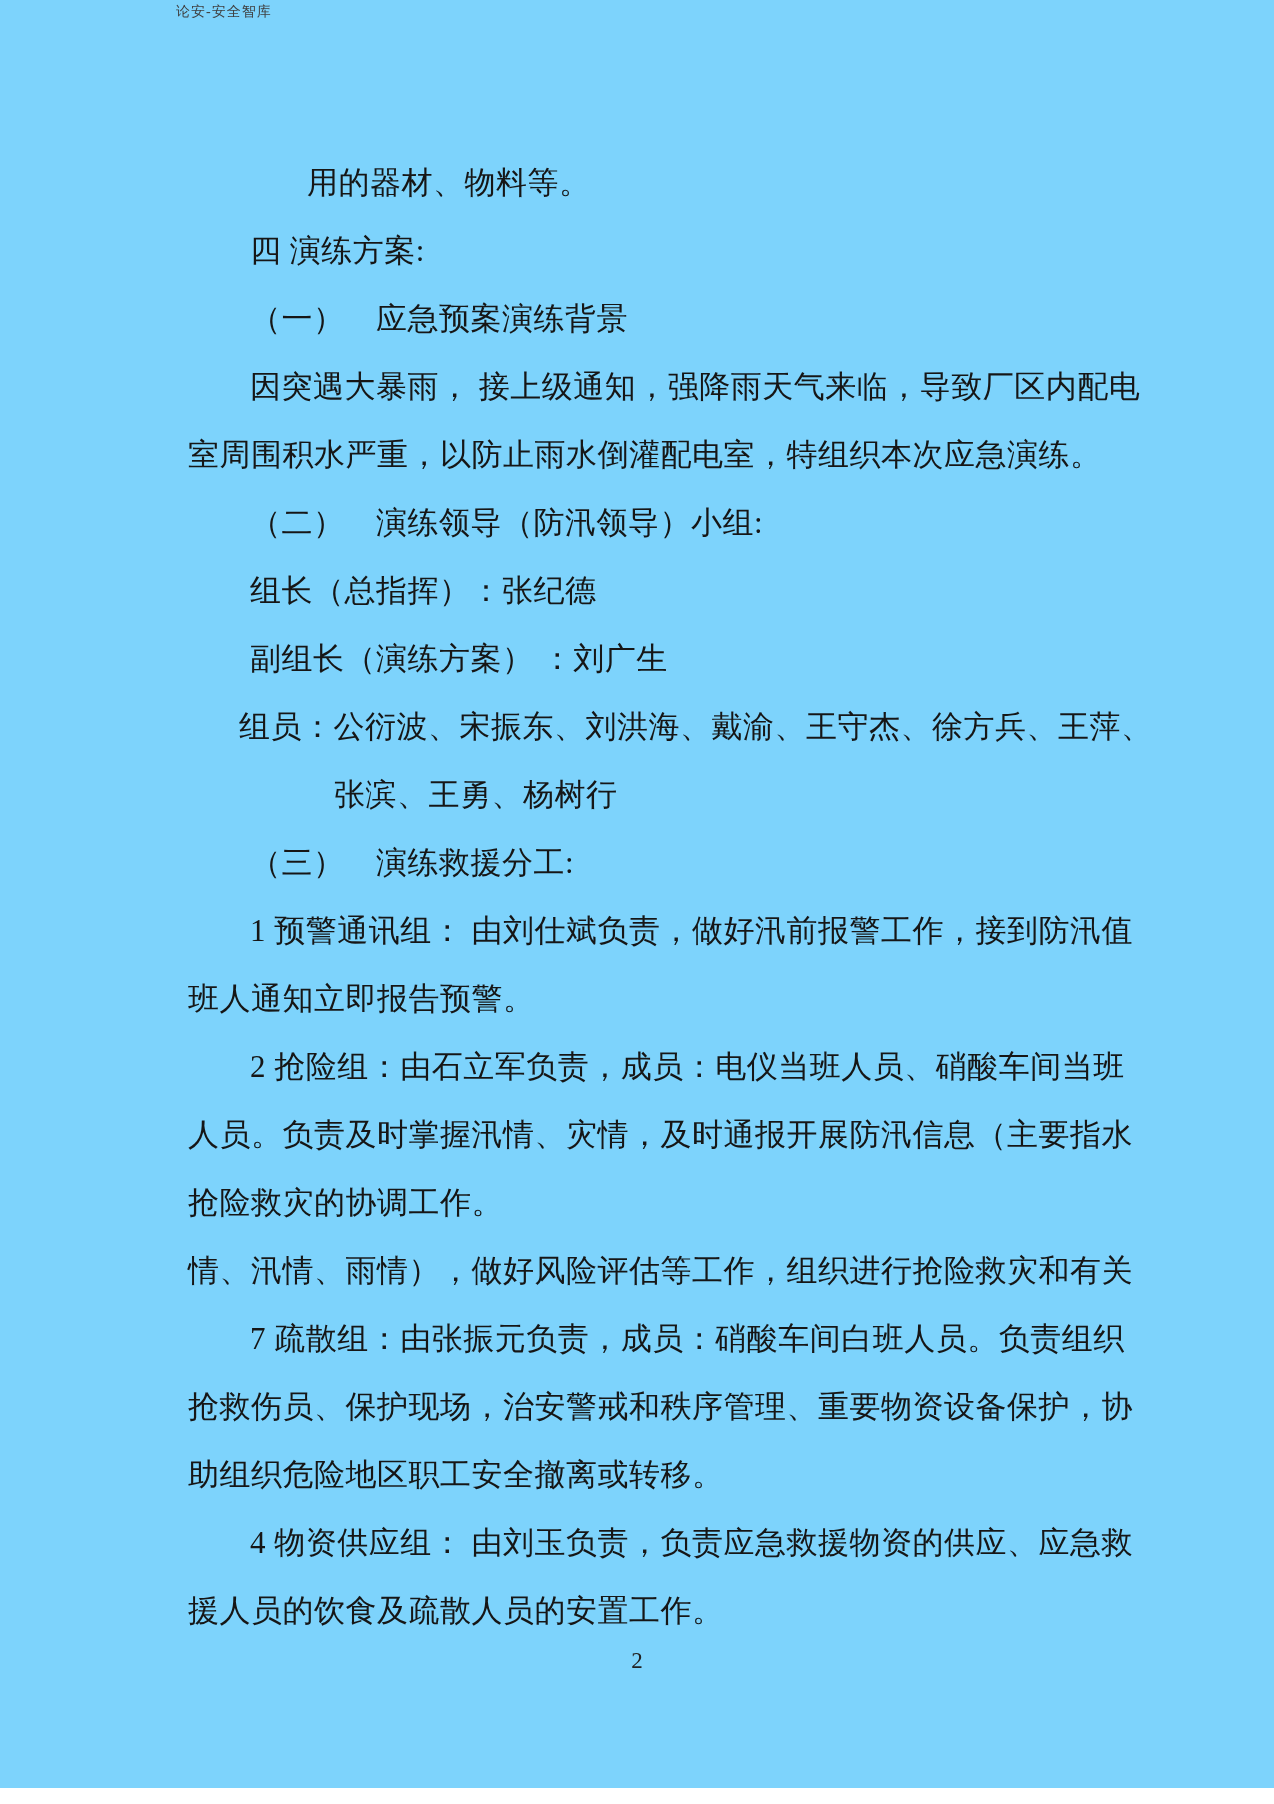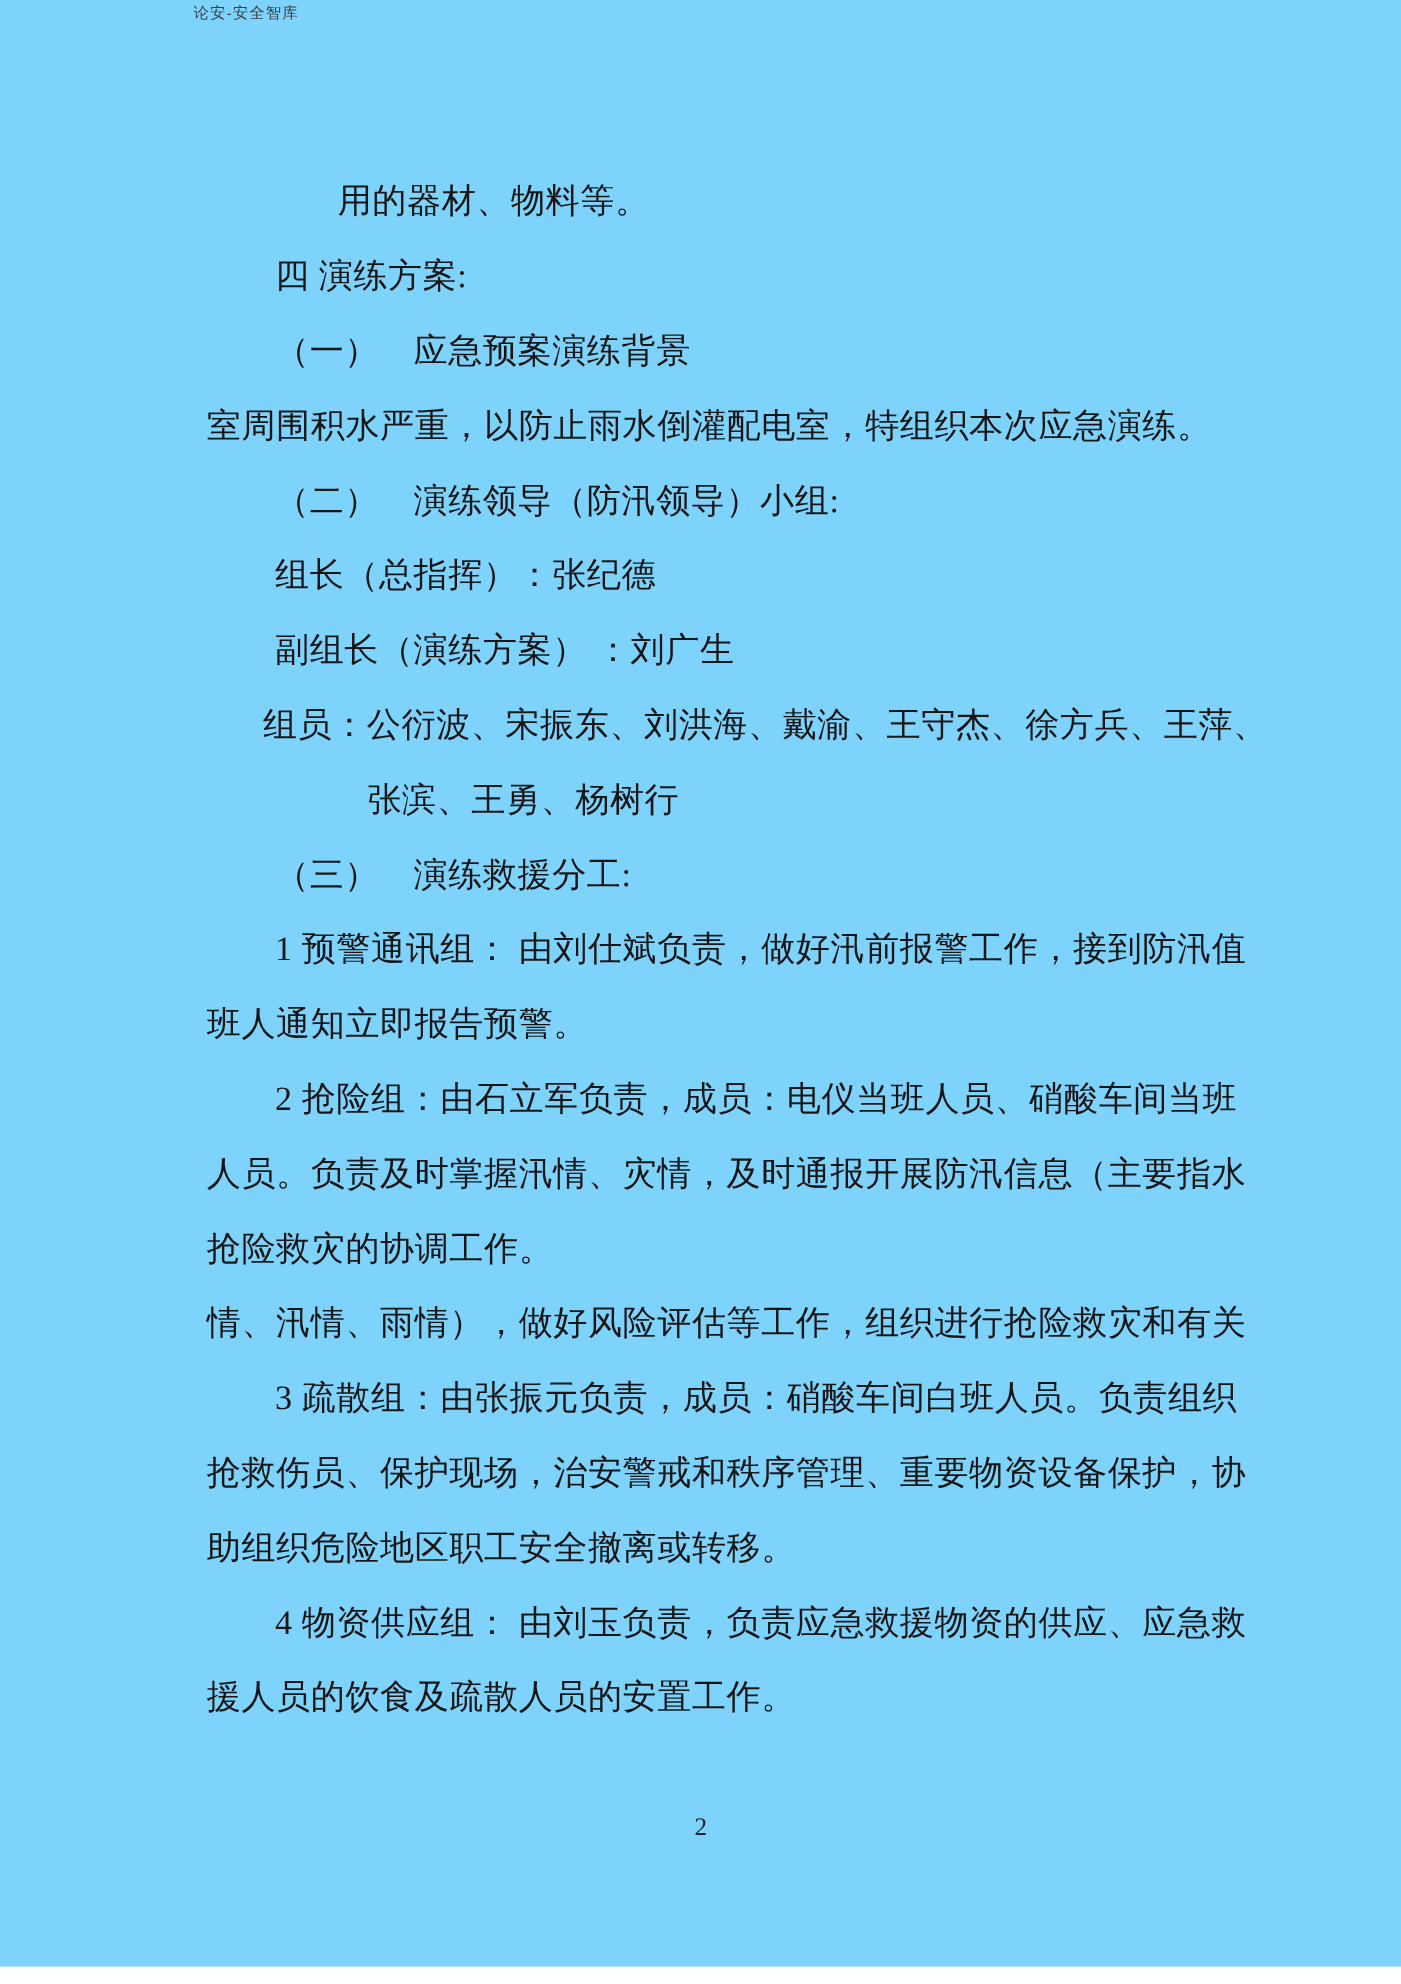--- a/index.html
+++ b/index.html
@@ -60,34 +60,35 @@
 
 <div class="page">
 
   <div class="watermark">论安-安全智库</div>
 
   <div class="doc-body">
 
   <div class="doc-line ind-hang">用的器材、物料等。</div>
       <div class="doc-line ind-para">四 演练方案:</div>
       <div class="doc-line ind-para">（一）　应急预案演练背景</div>
+      <div class="doc-line ind-para">因突遇大暴雨， 接上级通知，强降雨天气来临，导致厂区内配电</div>
       <div class="doc-line ind-none">室周围积水严重，以防止雨水倒灌配电室，特组织本次应急演练。</div>
       <div class="doc-line ind-para">（二）　演练领导（防汛领导）小组:</div>
       <div class="doc-line ind-para">组长（总指挥）：张纪德</div>
       <div class="doc-line ind-para">副组长（演练方案） ：刘广生</div>
       <div class="doc-line ind-member">组员：公衍波、宋振东、刘洪海、戴渝、王守杰、徐方兵、王萍、</div>
       <div class="doc-line ind-names">张滨、王勇、杨树行</div>
       <div class="doc-line ind-para">（三）　演练救援分工:</div>
       <div class="doc-line ind-para">1 预警通讯组： 由刘仕斌负责，做好汛前报警工作，接到防汛值</div>
       <div class="doc-line ind-none">班人通知立即报告预警。</div>
       <div class="doc-line ind-para">2 抢险组：由石立军负责，成员：电仪当班人员、硝酸车间当班</div>
       <div class="doc-line ind-none">人员。负责及时掌握汛情、灾情，及时通报开展防汛信息（主要指水</div>
       <div class="doc-line ind-none">抢险救灾的协调工作。</div>
       <div class="doc-line ind-none">情、汛情、雨情），做好风险评估等工作，组织进行抢险救灾和有关</div>
-      <div class="doc-line ind-para">3 疏散组：由张振元负责，成员：硝酸车间白班人员。负责组织</div>
+      <div class="doc-line ind-para">7 疏散组：由张振元负责，成员：硝酸车间白班人员。负责组织</div>
       <div class="doc-line ind-none">抢救伤员、保护现场，治安警戒和秩序管理、重要物资设备保护，协</div>
       <div class="doc-line ind-none">助组织危险地区职工安全撤离或转移。</div>
       <div class="doc-line ind-para">4 物资供应组： 由刘玉负责，负责应急救援物资的供应、应急救</div>
       <div class="doc-line ind-none">援人员的饮食及疏散人员的安置工作。</div>
     </div>
 
   <div class="page-number">2</div>
 
 </div>
 

